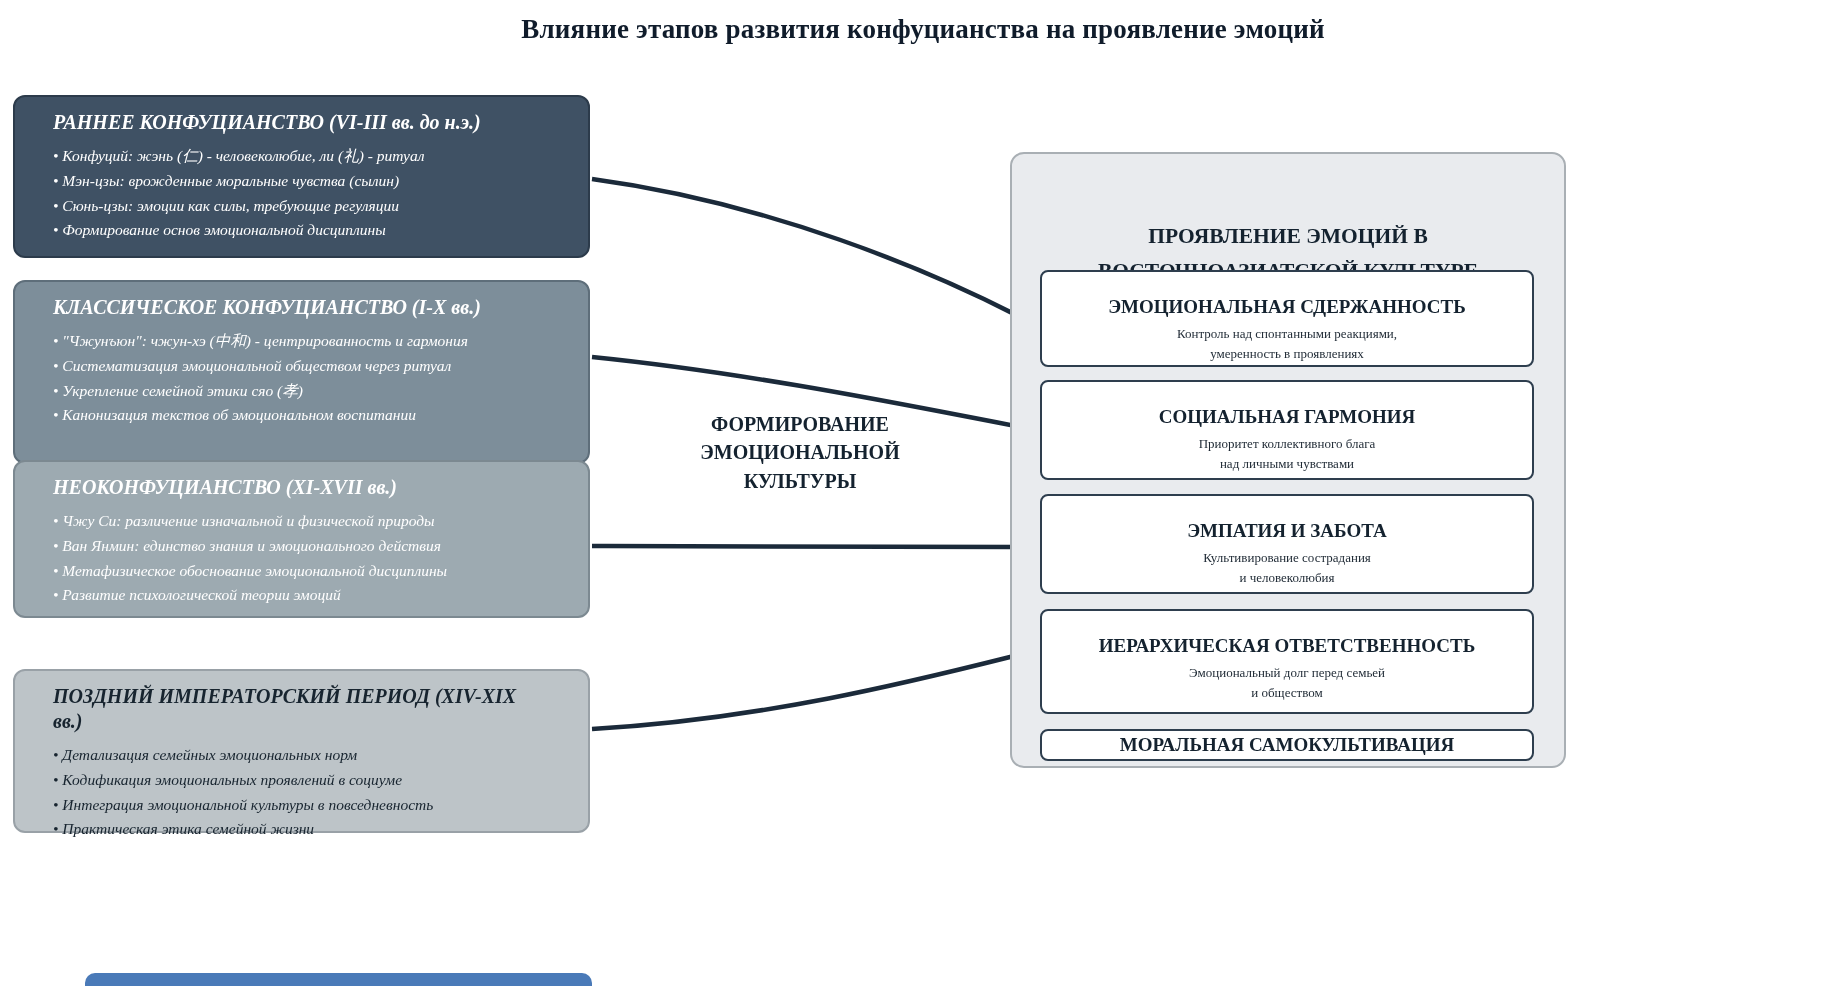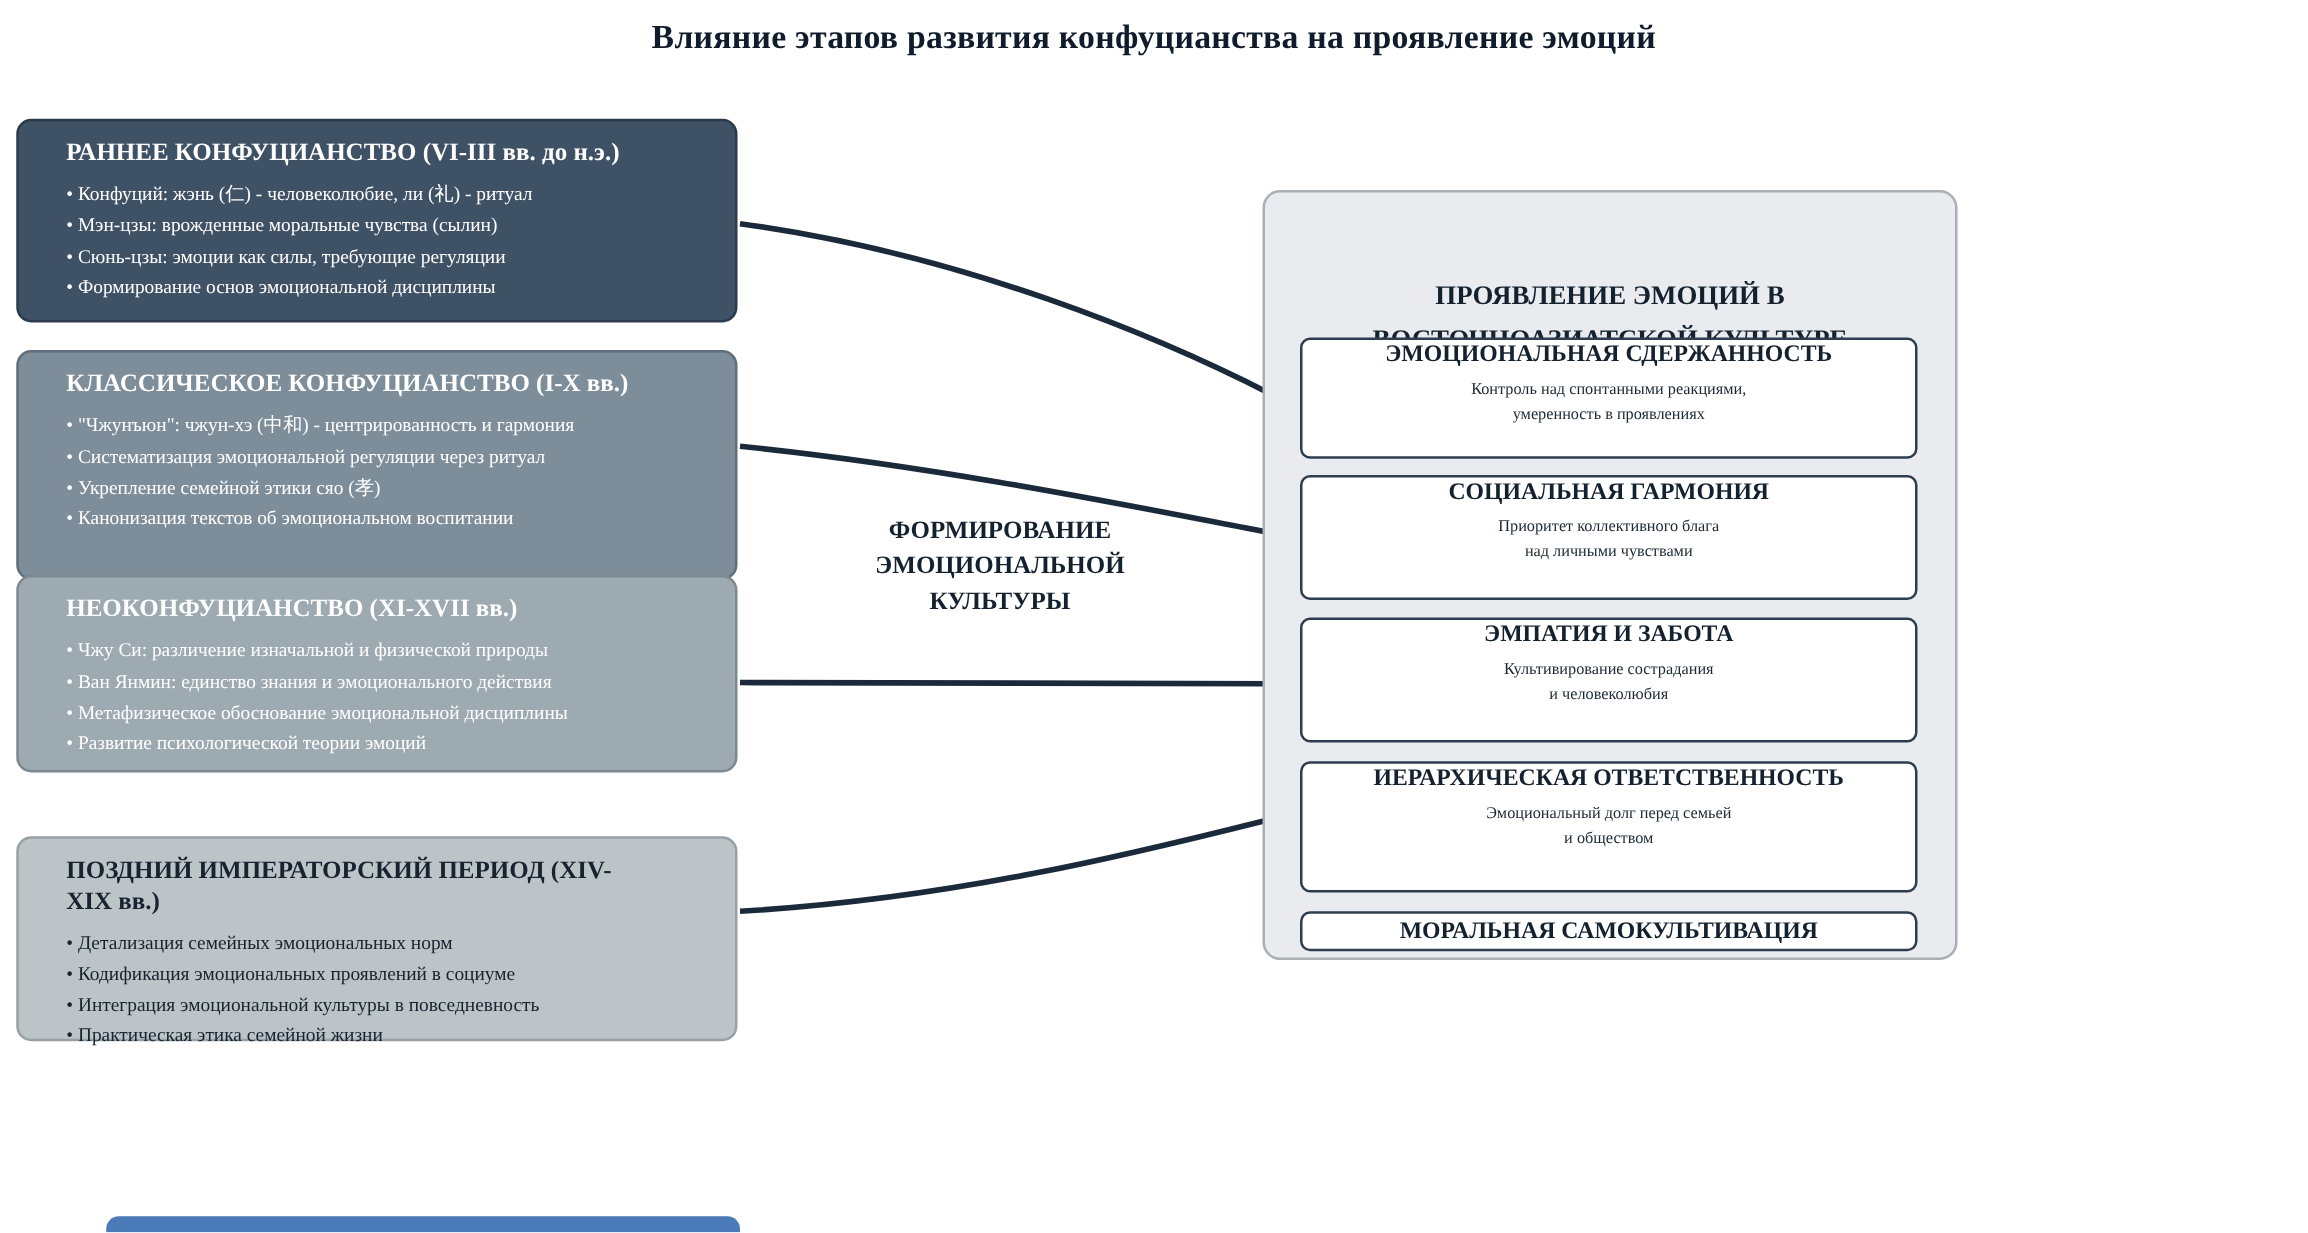--- a/index.html
+++ b/index.html
@@ -4,21 +4,21 @@
 <style>
   html,body { margin:0; padding:0; background:#ffffff; }
   body { font-family:"Liberation Serif", serif; }
   .canvas { position:relative; width:1846px; height:986px; background:#ffffff; overflow:hidden; }
 
   .main-title { position:absolute; top:14px; left:0; width:100%; text-align:center;
     font-size:27px; font-weight:bold; color:#101c2b; letter-spacing:.2px; }
 
   
   .stage { position:absolute; left:13px; width:577px; border-radius:12px;
-    box-sizing:border-box; padding:13px 32px 10px 38px; }
+    box-sizing:border-box; padding:13px 32px 10px 38px;font-style:italic; }
   .st-0 { top:95px;  height:163px; background:#3f5164; border:2px solid #2c3b4b; color:#ffffff; }
   .st-1 { top:280px; height:184px; background:#7d8e9a; border:2px solid #5e6e7a; color:#ffffff; }
   .st-2 { top:460px; height:158px; background:#9daab1; border:2px solid #7c8991; color:#ffffff; }
   .st-3 { top:645px; height:164px; background:#bdc4c8; border:2px solid #99a1a7; color:#17242f;margin-top:24px; }
   .stage-title { font-size:20px; font-weight:bold; margin-bottom:9px; line-height:1.25; }
   .st-3 .stage-title { max-width:470px; }
   .stage ul { list-style:none; margin:0; padding:0; }
   .stage li { font-size:15.5px; line-height:1.6; }
   .stage li::before { content:"• "; }
 
@@ -31,21 +31,21 @@
     background:#e9ebee; border:2px solid #a9afb4; border-radius:14px; box-sizing:border-box; }
   .panel-title { position:absolute; top:22px; left:0; width:100%; text-align:center;
     font-size:21.5px; font-weight:bold; color:#14222f; line-height:1.62;margin-top:43px; }
   .result-item { position:absolute; left:28px; width:494px; background:#ffffff;
     border:2px solid #2e3e4e; border-radius:8px; box-sizing:border-box; text-align:center; }
   .ri-0 { top:116px; height:97px; }
   .ri-1 { top:226px; height:100px; }
   .ri-2 { top:340px; height:100px; }
   .ri-3 { top:455px; height:105px; }
   .ri-4 { top:575px; height:32px; }
-  .result-title { font-size:19px; font-weight:bold; color:#14222f; padding-top:1px; line-height:1.2; }
+  .result-title { font-size:19px; font-weight:bold; color:#14222f; padding-top:24px; line-height:1.2; }
   .ri-4 .result-title { padding-top:3px; font-size:19px; }
   .result-desc { font-size:13px; color:#1d2833; line-height:1.55; margin-top:5px; }
 
   
   .arrows { position:absolute; left:0; top:0; width:1846px; height:986px; pointer-events:none; }
 
   
   .bottom-bar { position:absolute; left:85px; bottom:0; width:507px; height:13px;
     background:#4a7ab8; border-radius:10px 10px 0 0; }
 </style>
@@ -63,21 +63,21 @@
       <li>Мэн-цзы: врожденные моральные чувства (сылин)</li>
       <li>Сюнь-цзы: эмоции как силы, требующие регуляции</li>
       <li>Формирование основ эмоциональной дисциплины</li>
     </ul>
   </div>
 
   <div class="stage st-1">
     <div class="stage-title">КЛАССИЧЕСКОЕ КОНФУЦИАНСТВО (I-X вв.)</div>
     <ul>
       <li>"Чжунъюн": чжун-хэ (中和) - центрированность и гармония</li>
-      <li>Систематизация эмоциональной регуляции через ритуал</li>
+      <li>Систематизация эмоциональной обществом через ритуал</li>
       <li>Укрепление семейной этики сяо (孝)</li>
       <li>Канонизация текстов об эмоциональном воспитании</li>
     </ul>
   </div>
 
   <div class="stage st-2">
     <div class="stage-title">НЕОКОНФУЦИАНСТВО (XI-XVII вв.)</div>
     <ul>
       <li>Чжу Си: различение изначальной и физической природы</li>
       <li>Ван Янмин: единство знания и эмоционального действия</li>

